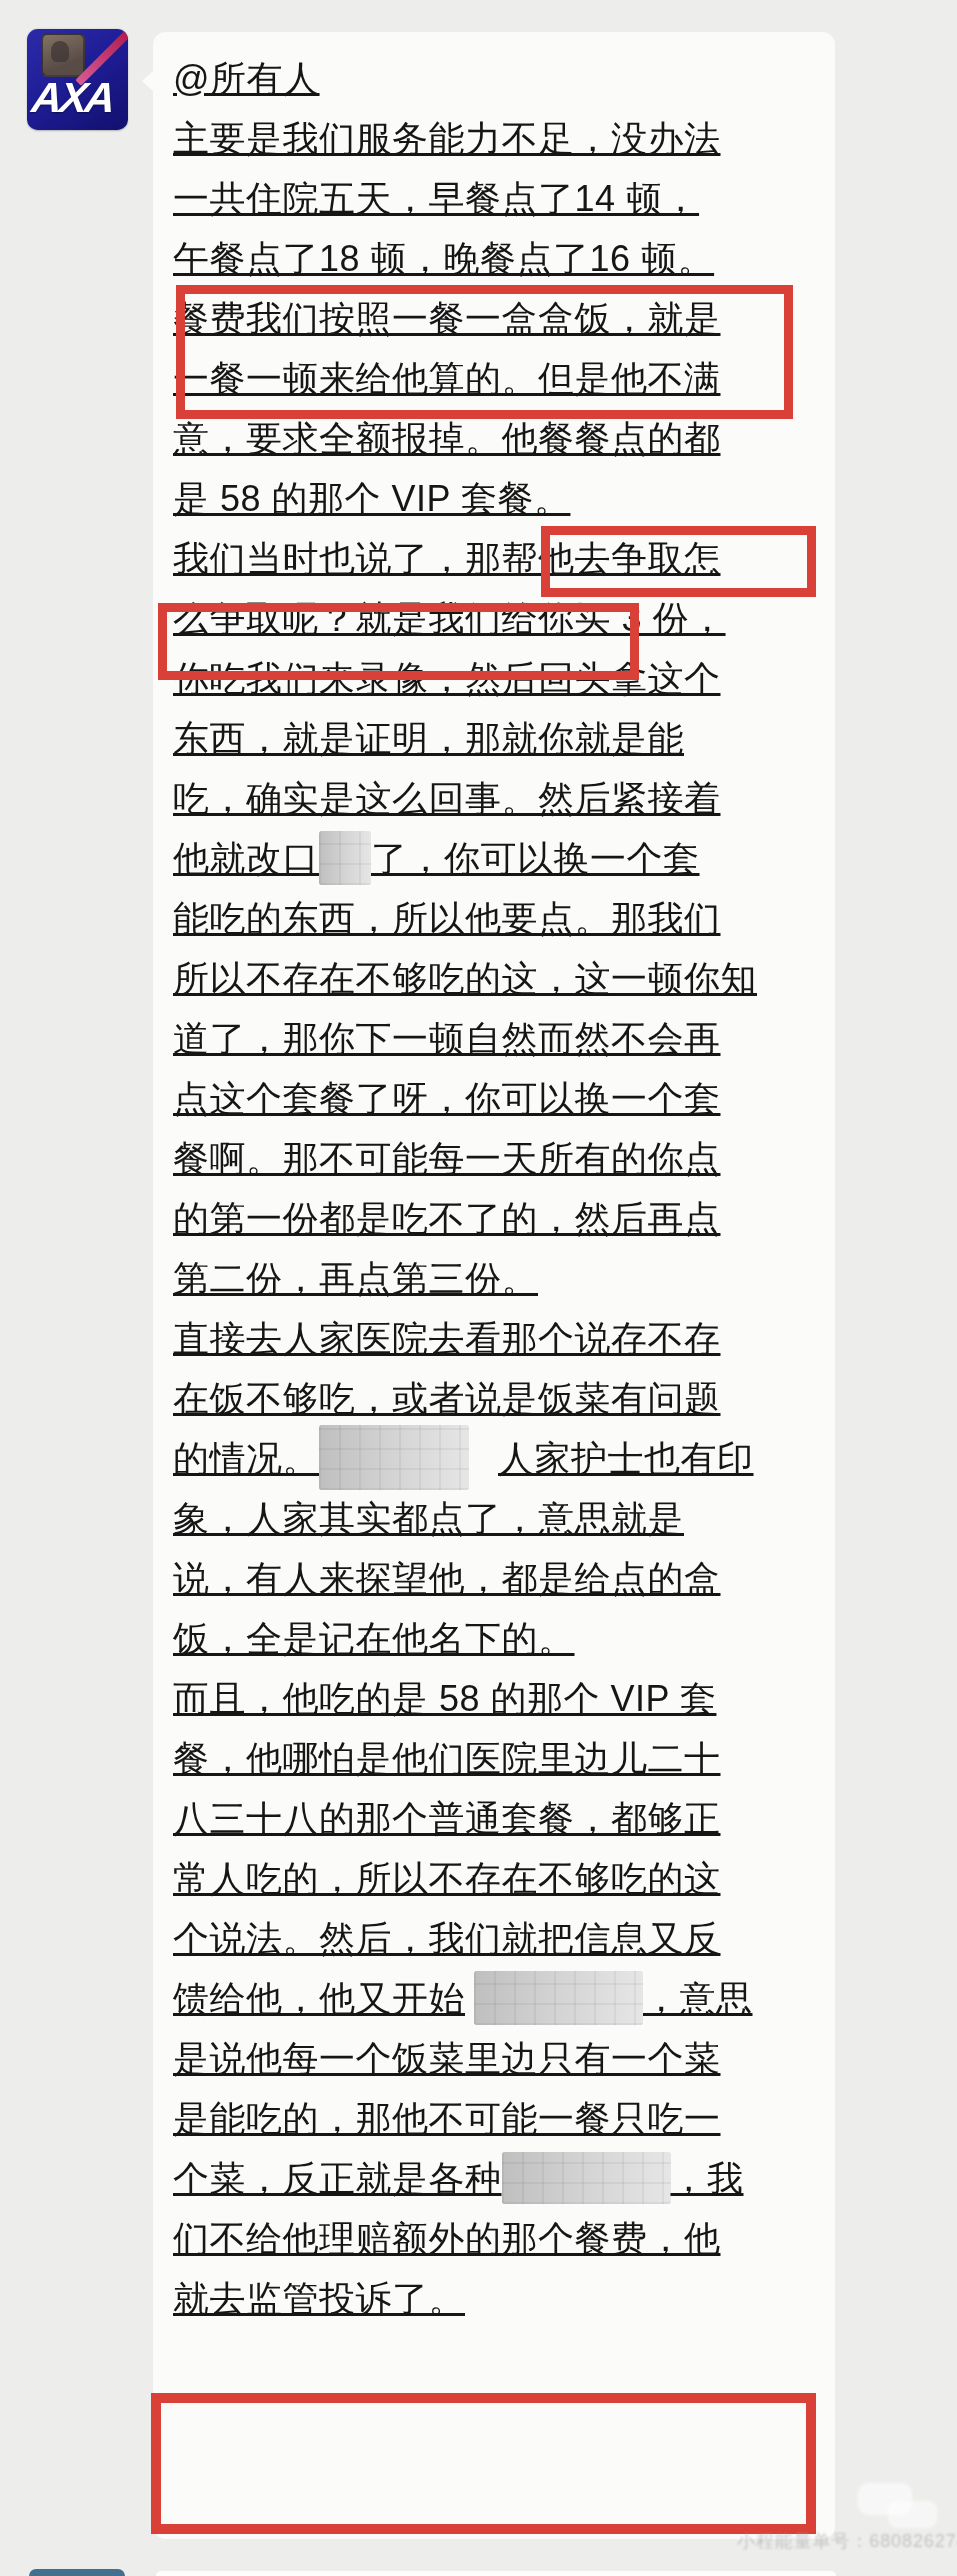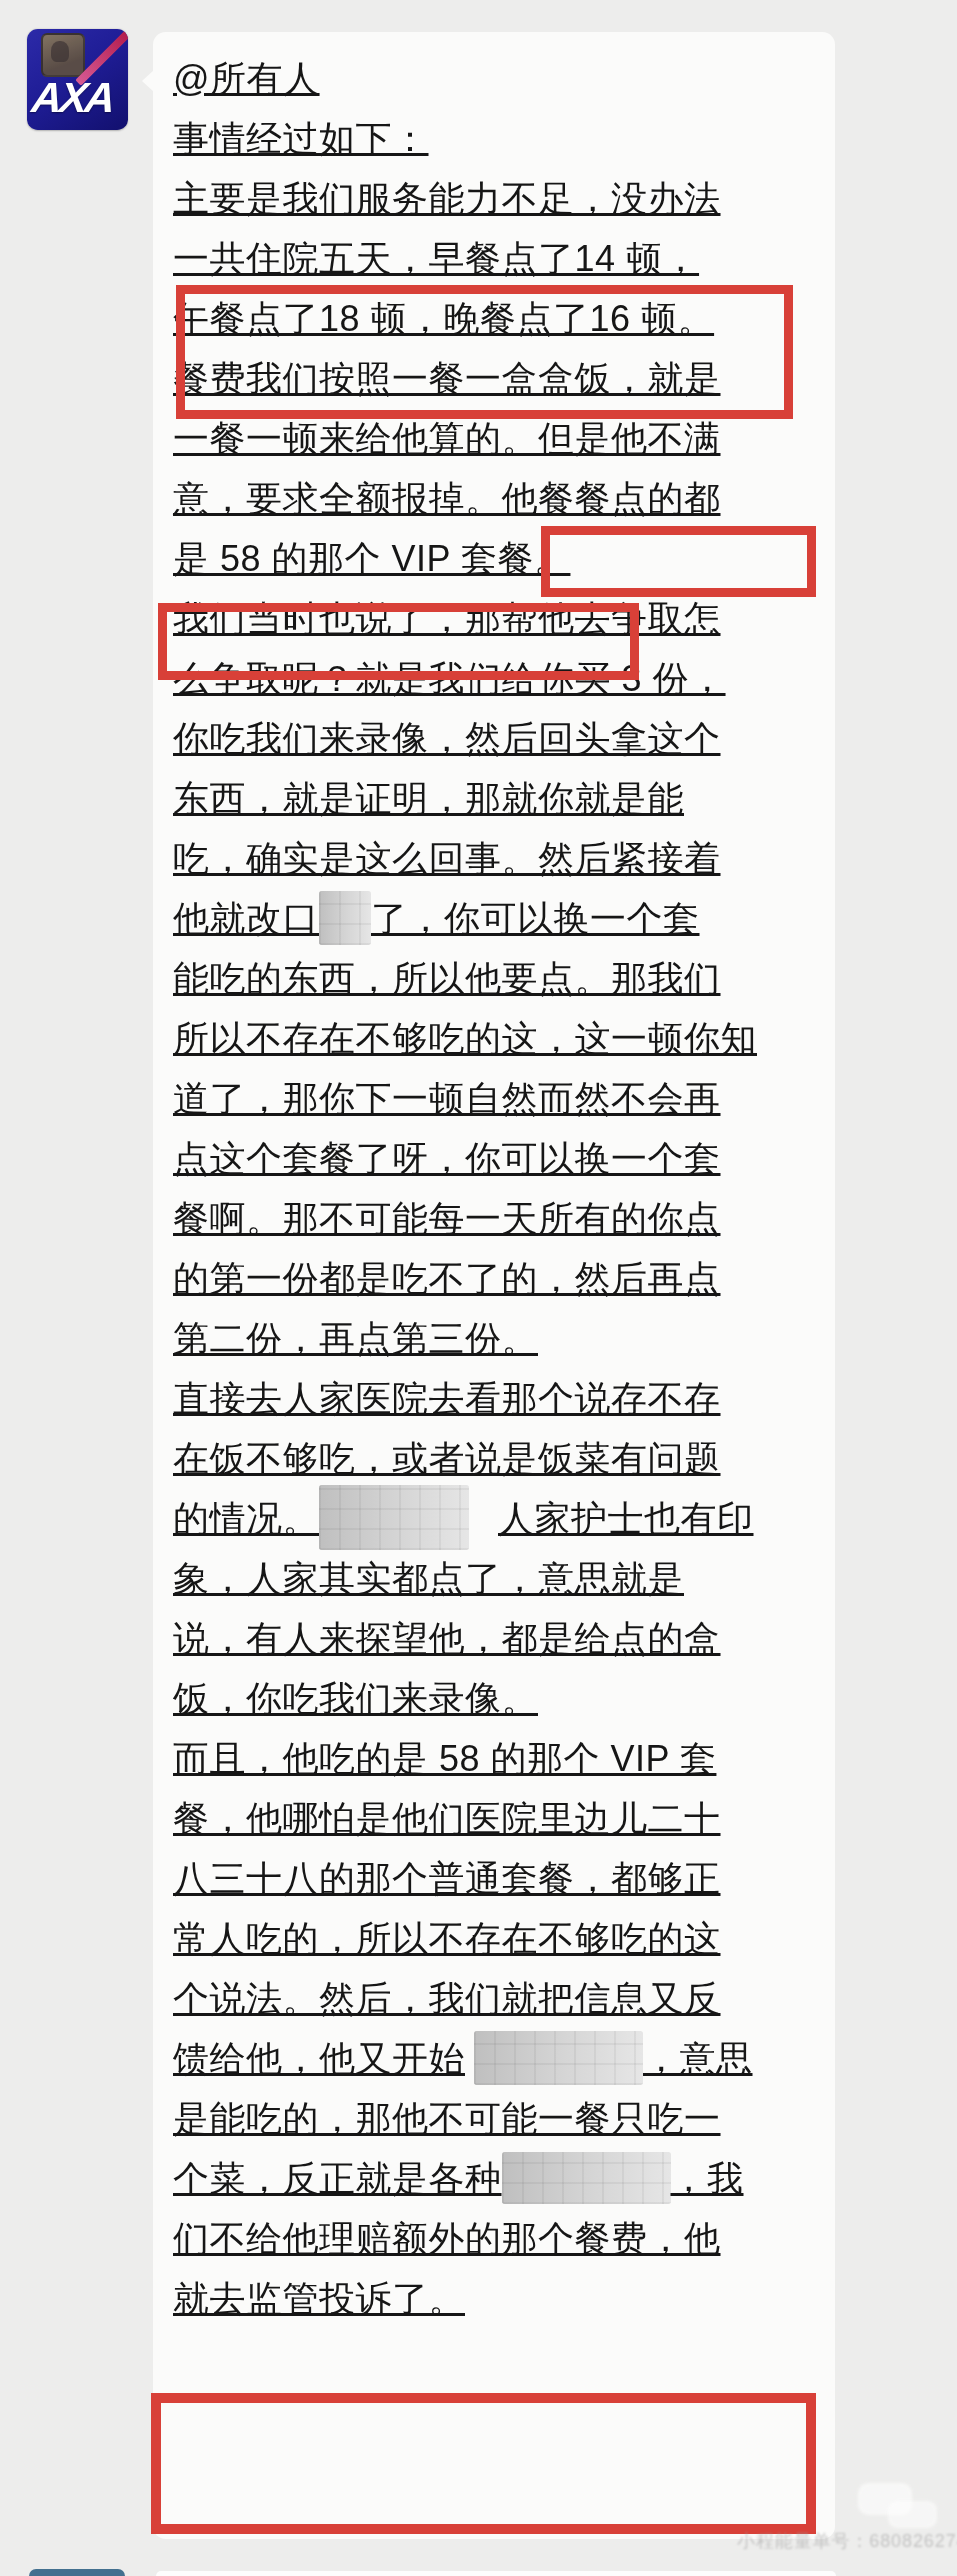--- a/index.html
+++ b/index.html
@@ -86,21 +86,20 @@
     <div class="photo"></div>
     <div class="stripe"></div>
     <div class="axa">AXA</div>
   </div>
 
   <div class="tail"></div>
   <div class="bubble"></div>
 
   <div class="msg" id="msg-lines">
       <div class="line"><span>@所有人</span></div>
-      <div class="line"><span>事情经过如下：</span></div>
       <div class="line"><span>主要是我们服务能力不足，没办法</span></div>
       <div class="line"><span>一共住院五天，早餐点了14 顿，</span></div>
       <div class="line"><span>午餐点了18 顿，晚餐点了16 顿。</span></div>
       <div class="line"><span>餐费我们按照一餐一盒盒饭，就是</span></div>
       <div class="line"><span>一餐一顿来给他算的。但是他不满</span></div>
       <div class="line"><span>意，要求全额报掉。他餐餐点的都</span></div>
       <div class="line"><span>是 58 的那个 VIP 套餐。</span></div>
       <div class="line"><span>我们当时也说了，那帮他去争取怎</span></div>
       <div class="line"><span>么争取呢？就是我们给你买 3 份，</span></div>
       <div class="line"><span>你吃我们来录像，然后回头拿这个</span></div>
@@ -112,27 +111,28 @@
       <div class="line"><span>道了，那你下一顿自然而然不会再</span></div>
       <div class="line"><span>点这个套餐了呀，你可以换一个套</span></div>
       <div class="line"><span>餐啊。那不可能每一天所有的你点</span></div>
       <div class="line"><span>的第一份都是吃不了的，然后再点</span></div>
       <div class="line"><span>第二份，再点第三份。</span></div>
       <div class="line"><span>直接去人家医院去看那个说存不存</span></div>
       <div class="line"><span>在饭不够吃，或者说是饭菜有问题</span></div>
       <div class="line"><span>的情况。</span><span class="mosaic" style="width: 150px; height: 65px; margin-right: 29px;"></span><span>人家护士也有印</span></div>
       <div class="line"><span>象，人家其实都点了，意思就是</span></div>
       <div class="line"><span>说，有人来探望他，都是给点的盒</span></div>
-      <div class="line"><span>饭，你吃我们来录像。</span></div>
+      <div class="line"><span>饭，全是记在他名下的。</span></div>
       <div class="line"><span>而且，他吃的是 58 的那个 VIP 套</span></div>
       <div class="line"><span>餐，他哪怕是他们医院里边儿二十</span></div>
       <div class="line"><span>八三十八的那个普通套餐，都够正</span></div>
       <div class="line"><span>常人吃的，所以不存在不够吃的这</span></div>
       <div class="line"><span>个说法。然后，我们就把信息又反</span></div>
       <div class="line"><span>馈给他，他又开始</span><span class="mosaic" style="width: 169px; height: 54px; margin-left: 9px;"></span><span>，意思</span></div>
+      <div class="line"><span>是说他每一个饭菜里边只有一个菜</span></div>
       <div class="line"><span>是能吃的，那他不可能一餐只吃一</span></div>
       <div class="line"><span>个菜，反正就是各种</span><span class="mosaic" style="width: 169px; height: 52px;"></span><span>，我</span></div>
       <div class="line"><span>们不给他理赔额外的那个餐费，他</span></div>
       <div class="line"><span>就去监管投诉了。</span></div>
     </div>
 
   <div class="hl hl1"></div>
   <div class="hl hl2a"></div>
   <div class="hl hl2b"></div>
   <div class="hl hl3"></div>

